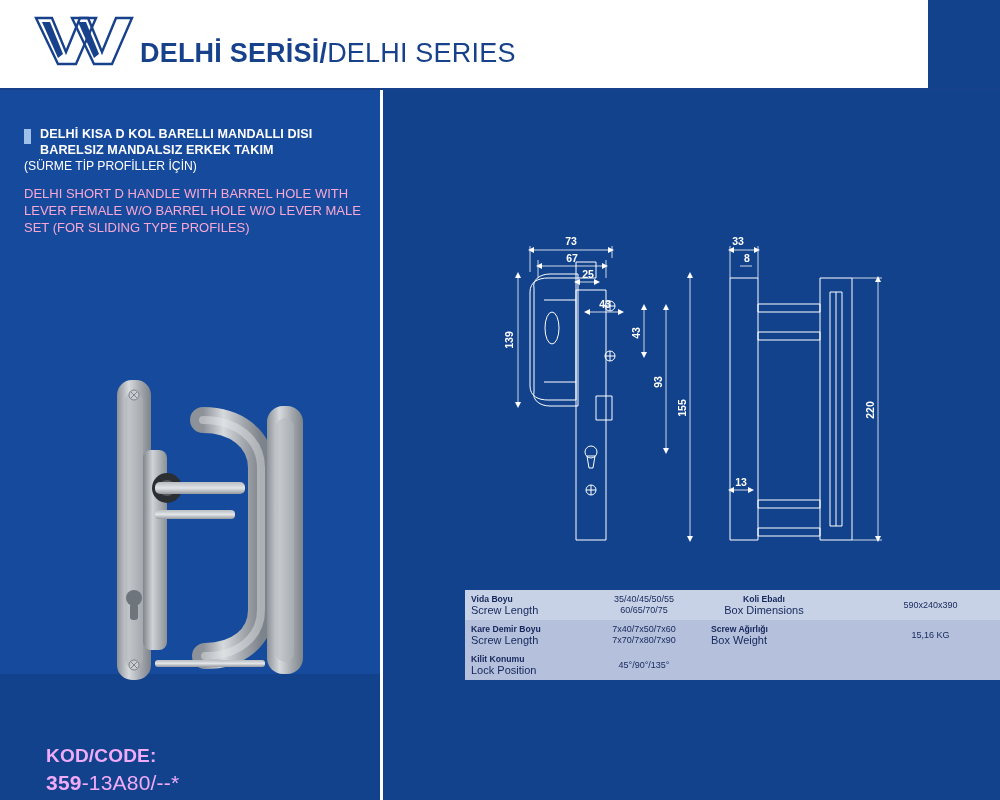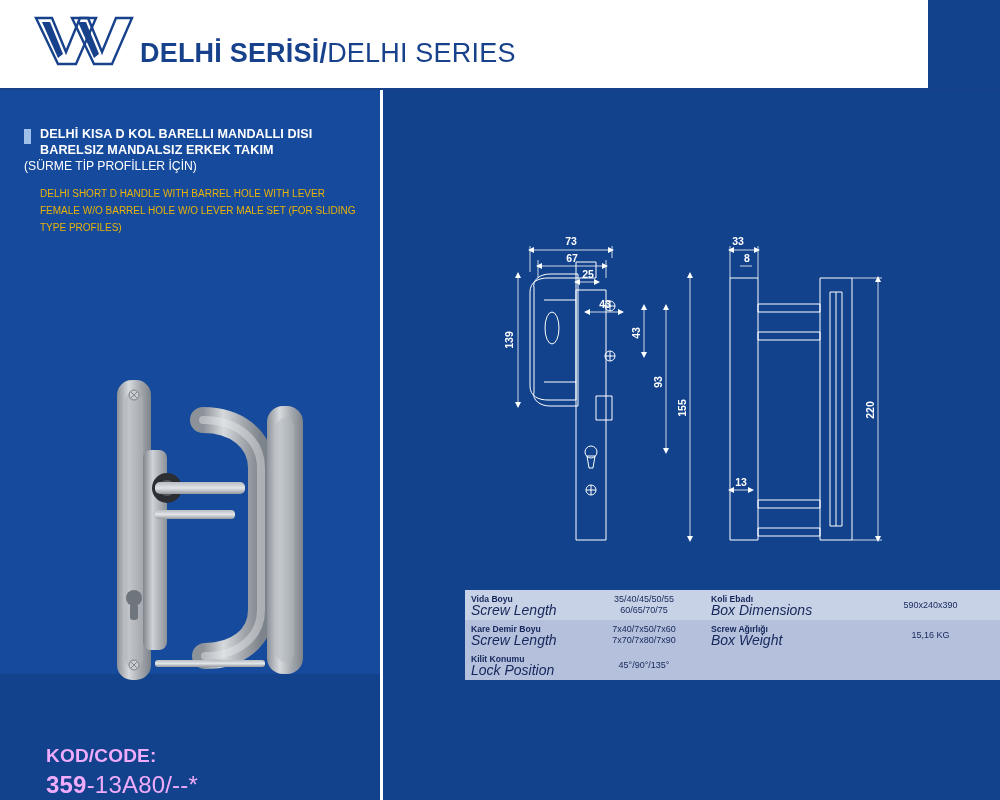--- a/index.html
+++ b/index.html
@@ -48,51 +48,51 @@
   }
   .tr-title {
     margin-left:16px;
     font-size:12.6px; font-weight:bold; line-height:16px;
     letter-spacing:.1px;
   }
   .tr-sub {
     font-size:12.2px; font-weight:normal; line-height:16px;
   }
   .en-title {
-    margin-left:16px; margin-top:11px;
-    font-size:10px; line-height:17px; font-weight:normal;
-    color:#eab308;
+    margin-left:0; margin-top:11px;
+    font-size:13px; line-height:17px; font-weight:normal;
+    color:#f9a8d4;
   }
   
   .product-img { position:absolute; left:85px; top:270px; width:250px; height:340px; }
   
   .code-block { position:absolute; left:46px; top:655px; width:300px; color:#f0abfc; }
   .code-label { font-size:19px; font-weight:bold; letter-spacing:.2px; }
-  .code-value { font-size:24px; margin-top:4px; letter-spacing:.2px; }
+  .code-value { font-size:21px; margin-top:4px; letter-spacing:.2px; }
   .code-value .num { font-weight:bold; }
   
   .tech { position:absolute; left:400px; top:200px; width:580px; height:380px; }
   
   .spec-table {
     position:absolute; left:465px; top:590px; width:573px;
     border-collapse:collapse; font-size:8.6px; color:#1c2c5a;
   }
   .spec-table td {
     padding:4px 6px; vertical-align:middle; height:26px;
   }
   .cell-label { width:118px; }
   .cell-val { text-align:center; }
   .lbl-tr { font-weight:bold; font-size:8.6px; line-height:11px; color:#15265a; }
-  .lbl-en { font-style:italic; font-size:14px; line-height:11px; color:#15265a; }
+  .lbl-en { font-size:11px; line-height:11px; color:#15265a; }
   .val { font-size:9px; line-height:11px; color:#15265a; text-align:center;}
   .row-a td { background:#c8d2e6; }
   .row-b td { background:#b4c0dc; }
   .row-c td { background:#c8d2e6; }
   .row-d td { background:#b4c0dc; }
-  .w-lab2 { width:118px; }
+  .w-lab2 { width:118px;text-align:center; }
   .w-val2 { width:122px; }
 </style>
 </head>
 <body>
 
 <div class="header">
   <div class="logo-wrap">
     <svg width="104" height="62" viewBox="0 0 104 62">
       <g fill="none" stroke="#17418b" stroke-width="2.4">
         <path d="M4 4 L20 4 L34 38 L48 4 L64 4 L44 50 L26 50 Z"></path>

